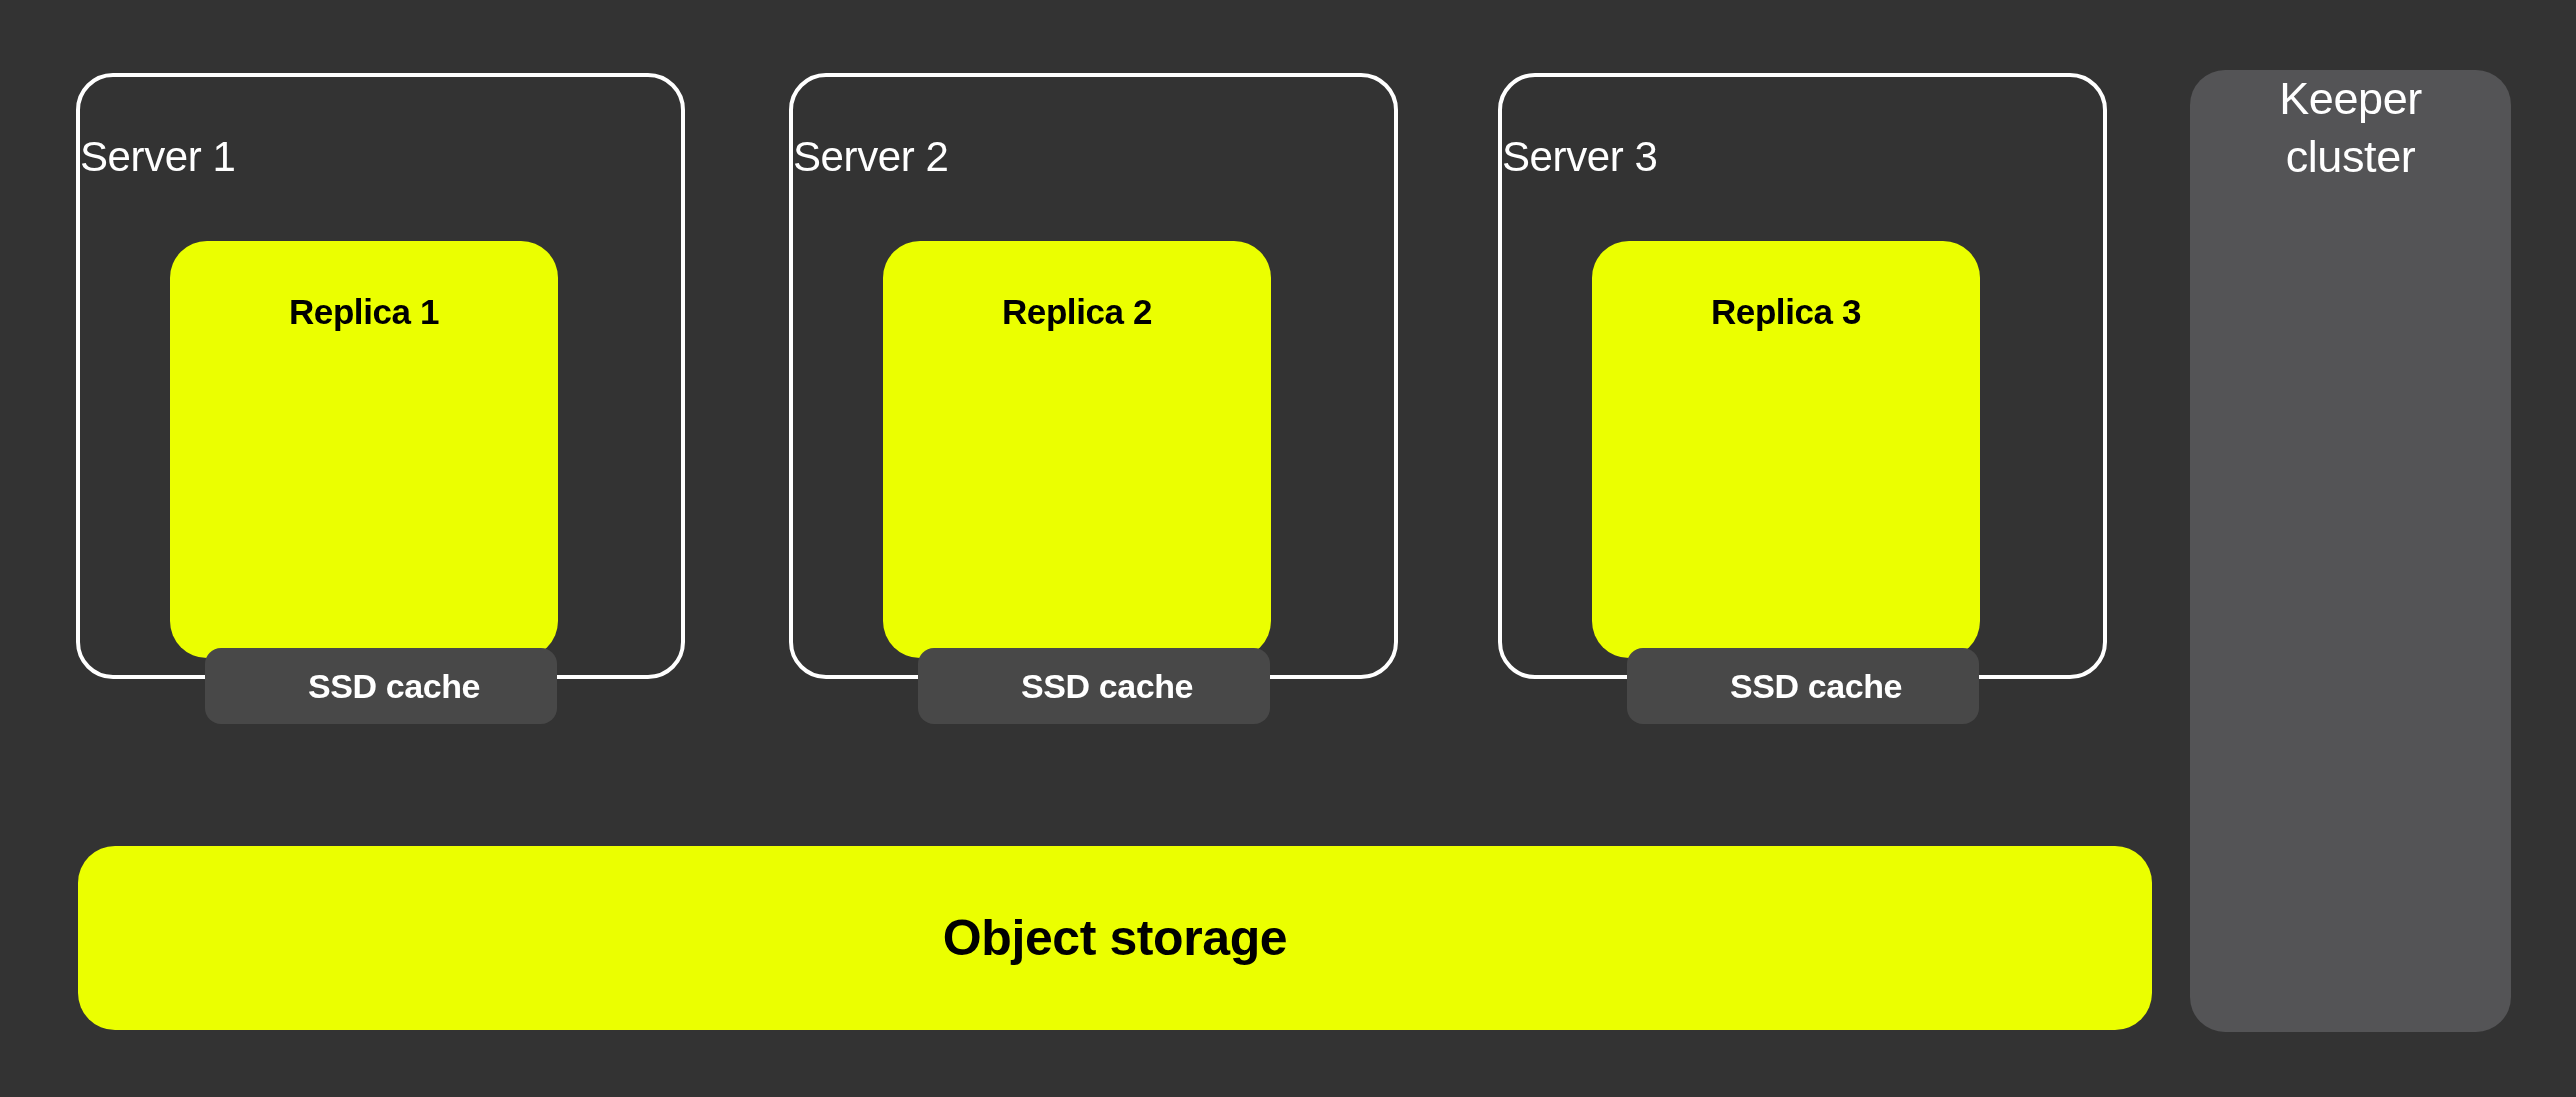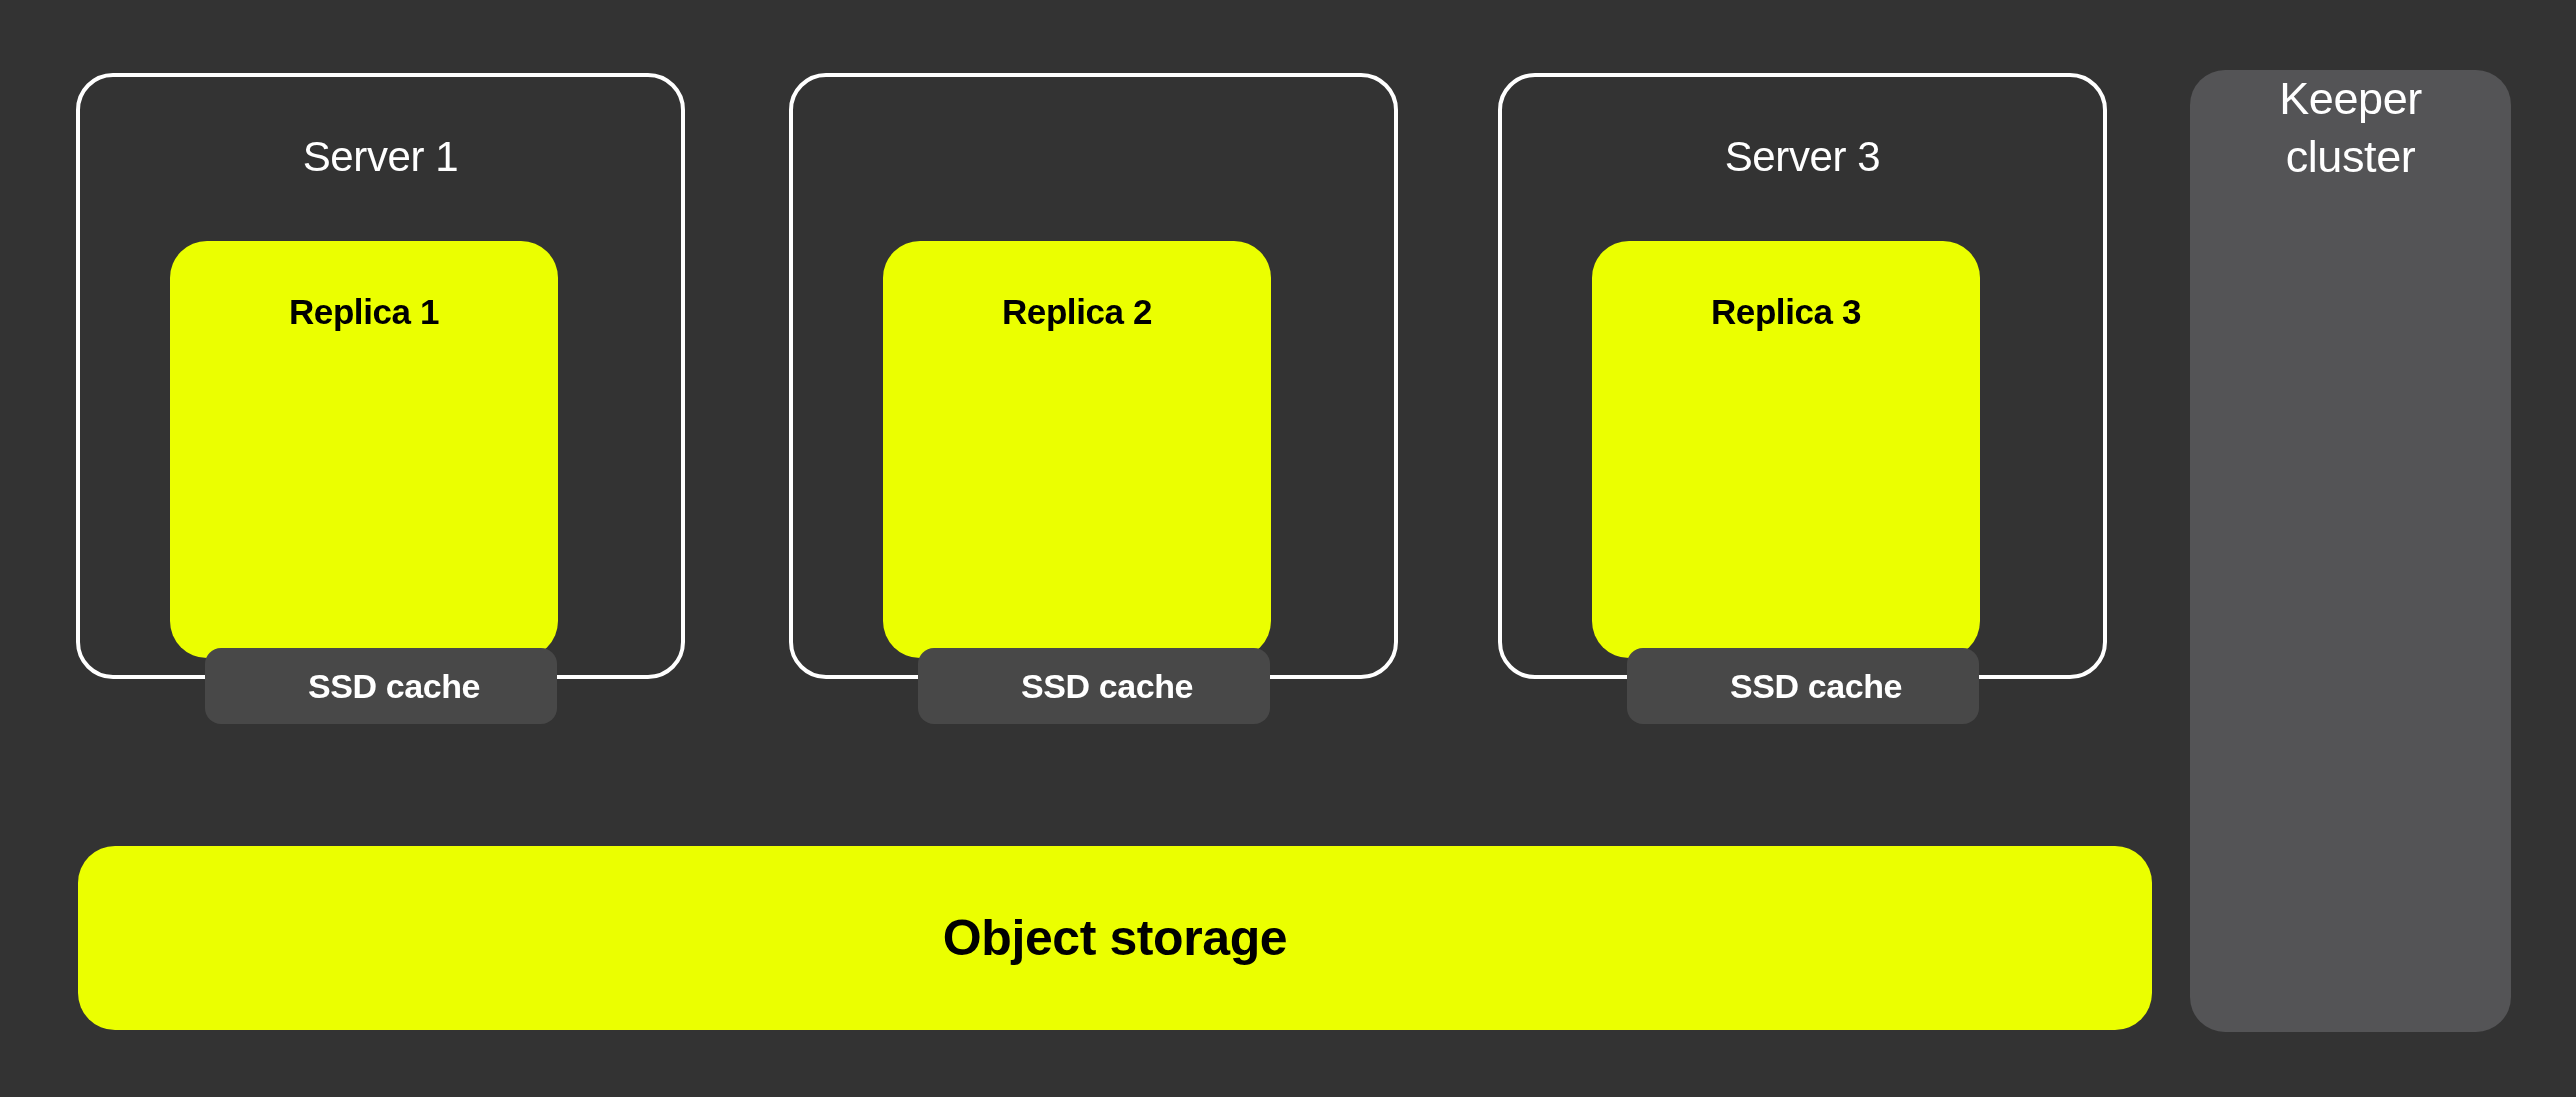--- a/index.html
+++ b/index.html
@@ -30,21 +30,21 @@
   }
   .server-box.s1 { left: 76px; }
   .server-box.s2 { left: 789px; }
   .server-box.s3 { left: 1498px; }
 
   .server-title {
     position: absolute;
     top: 58px;
     left: 0;
     right: 0;
-    text-align: center;
+    text-align: left;
     color: var(--text-light, #ffffff);
     font-size: 42px;
     line-height: 44px;
     font-weight: 500;
     letter-spacing: -0.4px;
   }
 
   .replica-box {
     position: absolute;
     left: 90px;
@@ -140,20 +140,21 @@
     <div class="server-title">Server 1</div>
     <div class="replica-box">
       <div class="replica-label">Replica 1</div>
     </div>
     <div class="ssd-badge">
       <span class="ssd-label">SSD cache</span>
     </div>
   </div>
 
   <div class="server-box s2">
+    <div class="server-title">Server 2</div>
     <div class="replica-box">
       <div class="replica-label">Replica 2</div>
     </div>
     <div class="ssd-badge">
       <span class="ssd-label">SSD cache</span>
     </div>
   </div>
 
   <div class="server-box s3">
     <div class="server-title">Server 3</div>

